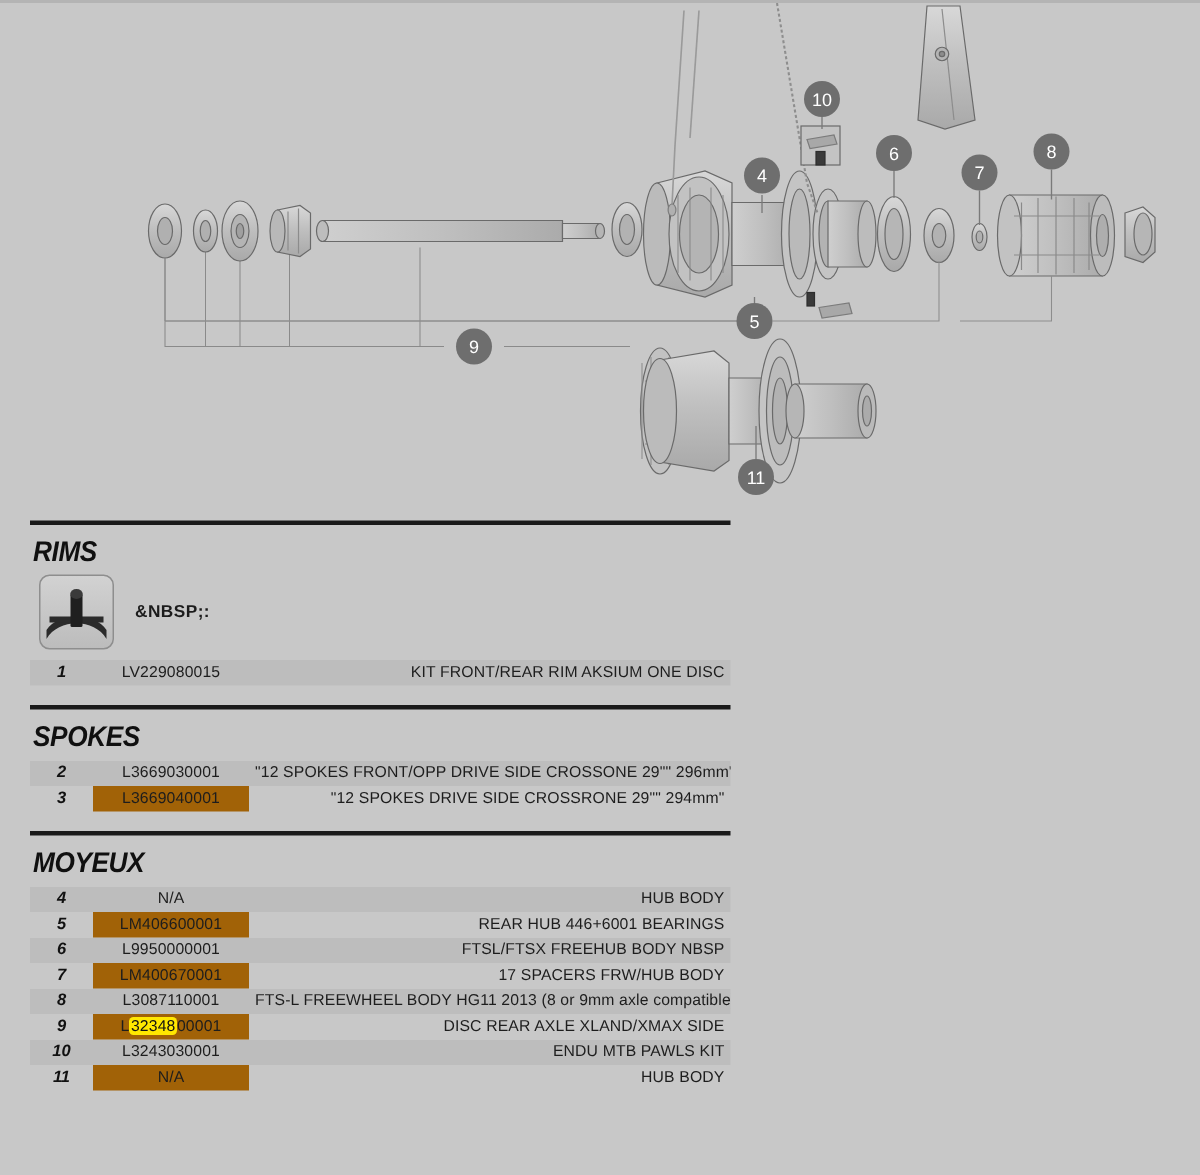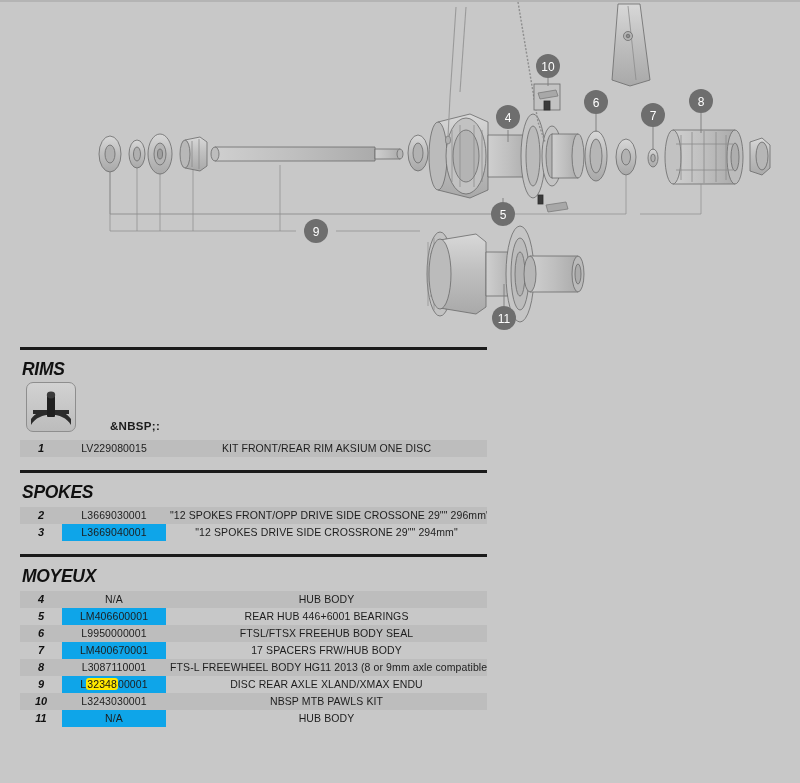--- a/index.html
+++ b/index.html
@@ -62,24 +62,23 @@
     font-size: 19px;
     letter-spacing: -0.3px;
     color: #101010;
     margin: 8px 0 4px 22px;
     transform: scaleX(0.92);
     transform-origin: left center;
   }
 
   .thumb-row {
     display: flex;
-    align-items: flex-end;
+    align-items: center;
     margin: 4px 0 8px 26px;
     height: 48px;
-    gap: 20px;
   }
   .thumb-box {
     width: 48px;
     height: 48px;
     border-radius: 7px;
     background: linear-gradient(180deg,#d2d2d2 0%,#bcbcbc 100%);
     border: 1px solid #8e8e8e;
     position: relative;
     overflow: hidden;
     flex: none;
@@ -116,29 +115,29 @@
     font-size: 11px;
     color: #111;
   }
   .col-code {
     width: 96px;
     text-align: center;
     color: #1d1d1d;
     letter-spacing: 0.1px;
   }
   .col-desc {
-    text-align: center;
+    text-align: right;
     color: #1d1d1d;
     letter-spacing: 0.1px;
   }
   tr.stripe .col-idx { background: #bdbdbd; }
   tr.stripe .col-code { background: #bdbdbd; }
   tr.stripe .col-desc { background: #bdbdbd; }
   tr.plain .col-idx { background: transparent; }
-  tr.plain .col-code { background: #0ea5e9; }
+  tr.plain .col-code { background: #a16207; }
   tr.plain .col-desc { background: transparent; }
   .hl {
     background: #ffe800;
     border-radius: 3px;
     padding: 0 1px;
     color: #111;
   }
   .spacer-md { height: 13px; }
 </style>
 </head>
@@ -382,41 +381,41 @@
               <td class="col-desc">HUB BODY</td>
             </tr>
             <tr class="plain">
               <td class="col-idx">5</td>
               <td class="col-code">LM406600001</td>
               <td class="col-desc">REAR HUB 446+6001 BEARINGS</td>
             </tr>
             <tr class="stripe">
               <td class="col-idx">6</td>
               <td class="col-code">L9950000001</td>
-              <td class="col-desc">FTSL/FTSX FREEHUB BODY SEAL</td>
+              <td class="col-desc">FTSL/FTSX FREEHUB BODY NBSP</td>
             </tr>
             <tr class="plain">
               <td class="col-idx">7</td>
               <td class="col-code">LM400670001</td>
               <td class="col-desc">17 SPACERS FRW/HUB BODY</td>
             </tr>
             <tr class="stripe">
               <td class="col-idx">8</td>
               <td class="col-code">L3087110001</td>
               <td class="col-desc">FTS-L FREEWHEEL BODY HG11 2013 (8 or 9mm axle compatible)</td>
             </tr>
             <tr class="plain">
               <td class="col-idx">9</td>
               <td class="col-code"><span>L<span class="hl">32348</span>00001</span></td>
-              <td class="col-desc">DISC REAR AXLE XLAND/XMAX ENDU</td>
+              <td class="col-desc">DISC REAR AXLE XLAND/XMAX SIDE</td>
             </tr>
             <tr class="stripe">
               <td class="col-idx">10</td>
               <td class="col-code">L3243030001</td>
-              <td class="col-desc">NBSP MTB PAWLS KIT</td>
+              <td class="col-desc">ENDU MTB PAWLS KIT</td>
             </tr>
             <tr class="plain">
               <td class="col-idx">11</td>
               <td class="col-code">N/A</td>
               <td class="col-desc">HUB BODY</td>
             </tr>
           </tbody>
         </table>
         <div class="spacer-md"></div>
       </div>

